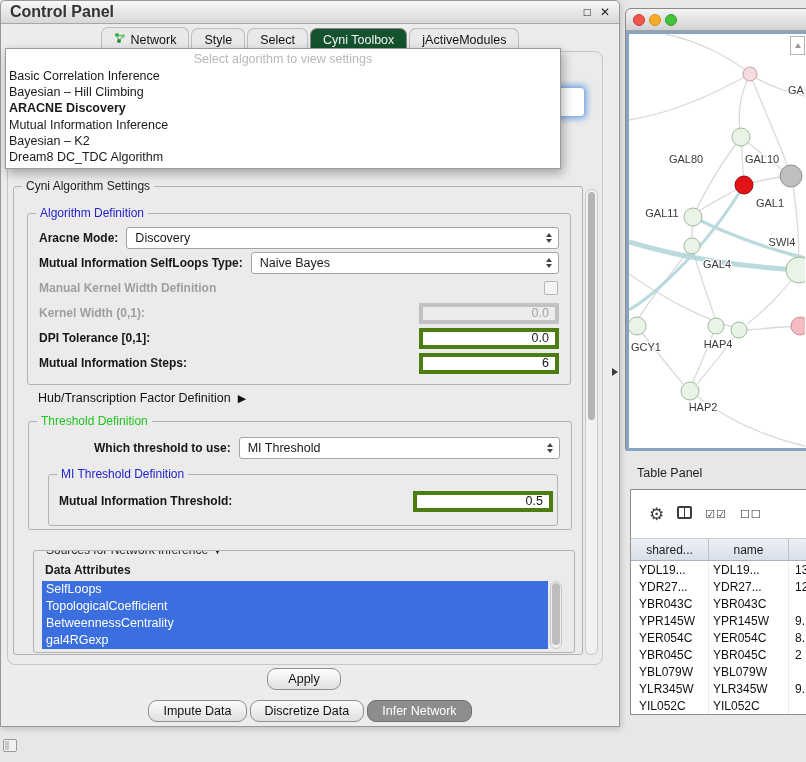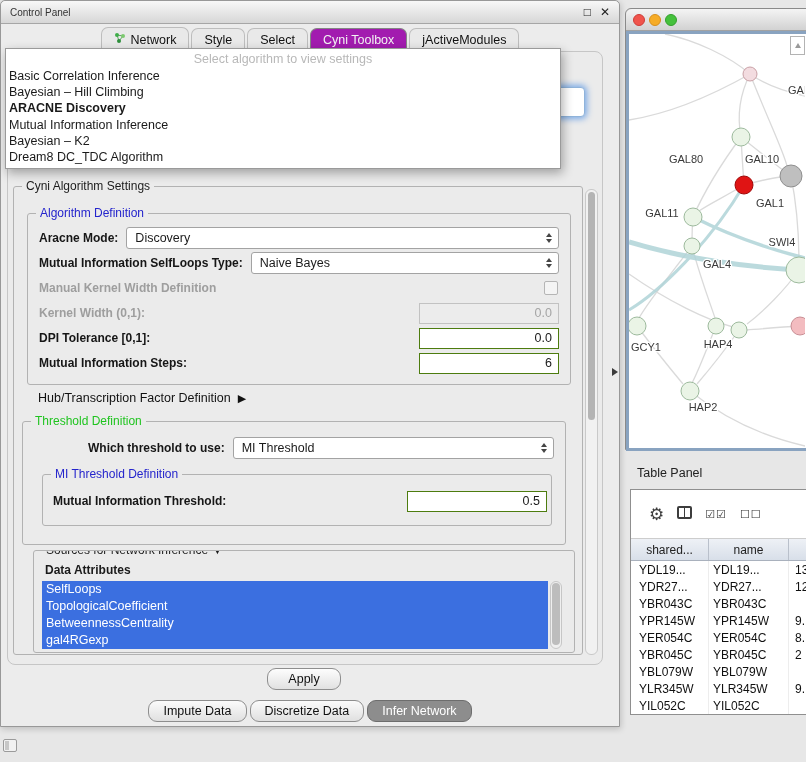--- a/index.html
+++ b/index.html
@@ -2,28 +2,28 @@
 <html style="--accent-blue: #3B6FE0; --legend-blue: #2424CC; --legend-green: #1FC41F; --focus-ring: #7AA9E6; --node-red: #E01414;"><head>
 <meta charset="utf-8">
 <style>
   *{box-sizing:border-box;margin:0;padding:0}
   html,body{width:806px;height:762px;overflow:hidden}
   body{position:relative;background:#e7e7e7;font-family:"Liberation Sans","DejaVu Sans",sans-serif;font-size:12px;color:#1a1a1a}
 
   
   .cp{position:absolute;left:0;top:8;width:620px;height:727px;background:#ececec;border:1px solid #989898;border-radius:5px 5px 0 0;box-shadow:1px 2px 6px rgba(0,0,0,.18)}
   .titlebar{height:23px;background:linear-gradient(#f8f8f8,#d7d7d7);border-bottom:1px solid #a6a6a6;display:flex;align-items:center;padding:0 9px;border-radius:5px 5px 0 0}
-  .title{font-size:10px;font-weight:normal;color:#333}
+  .title{font-size:16px;font-weight:bold;color:#333}
   .winctl{margin-left:auto;display:flex;gap:9px;align-items:center}
   .wbtn{font-size:12px;color:#222;cursor:default;line-height:1}
   .wbtn.close{font-weight:bold}
 
   .tabbar{position:absolute;left:0;top:27px;width:100%;display:flex;justify-content:center;align-items:flex-end;height:24px}
   .tab{display:flex;align-items:center;gap:5px;padding:4px 12px 5px;font-size:12.5px;background:#e9e9e9;border:1px solid #bdbdbd;border-bottom:none;border-radius:7px 7px 0 0;margin:0 1px;color:#111}
-  .tab.active{background:#a21caf;border-color:#858585;color:#f3f3f3}
+  .tab.active{background:#14532d;border-color:#858585;color:#f3f3f3}
 
   .panel-outer{position:absolute;left:6px;top:50px;width:596px;height:614px;background:#ebebeb;border:1px solid #c6c6c6;border-radius:8px}
 
   
   .hidden-combo{position:absolute;left:28px;top:86px;width:556px;height:30px;background:#fff;border:1px solid #8fb3da;border-radius:4px;box-shadow:0 0 6px 2px var(--focus-ring,#7aa9e6);z-index:4}
 
   
   .popup{position:absolute;left:4px;top:47px;width:556px;background:#fff;border:1px solid #9a9a9a;box-shadow:2px 4px 10px rgba(0,0,0,.32);z-index:10;padding:2px 0 3px}
   .popup-placeholder{text-align:center;color:#b8b8b8;font-size:12.5px;height:17px;line-height:17px}
   .popup-item{font-size:12.5px;height:16.2px;line-height:16.2px;padding-left:3px;white-space:nowrap}
@@ -31,33 +31,33 @@
 
   
   .group{position:absolute;border:1px solid #b2b2b2;border-radius:3px}
   .gtitle{position:absolute;top:-8px;left:8px;background:#ebebeb;padding:0 4px;font-size:12px;white-space:nowrap}
   .gtitle.dark{color:#1c1c1c}
   .gtitle.blue{color:var(--legend-blue,#2424cc)}
   .gtitle.green{color:var(--legend-green,#1fc41f)}
 
   .settings{left:12px;top:185px;width:570px;height:469px}
   .algo{left:13px;top:26px;width:544px;height:172px;padding:13px 11px 0}
-  .thresh{left:8px;top:234px;width:544px;height:124px;padding:15px 11px 0}
+  .thresh{left:14px;top:234px;width:544px;height:109px;padding:15px 11px 0}
   .mi{position:relative;margin:15px 2px 0 8px;height:52px;border:1px solid #b2b2b2;border-radius:3px;padding:15px 4px 0 10px}
   .sources{left:19px;top:363px;width:542px;height:103px;overflow:hidden}
 
   .row{display:flex;align-items:center;height:22px;margin-bottom:3px}
   .lbl{font-weight:bold;font-size:12px;color:#161616;white-space:nowrap}
   .lbl.disabled{color:#9e9e9e}
   .combo{flex:1;margin-left:8px;height:22px;display:flex;align-items:center;background:#fff;border:1px solid #a3a3a3;border-radius:3px;padding:0 6px 0 8px;font-size:12.5px}
   .combo-text{white-space:nowrap}
   .arrows{margin-left:auto;display:flex;flex-direction:column;align-items:center;padding-left:6px}
   .au{width:0;height:0;border-left:3.5px solid transparent;border-right:3.5px solid transparent;border-bottom:4.5px solid #454545;margin-bottom:2px}
   .ad{width:0;height:0;border-left:3.5px solid transparent;border-right:3.5px solid transparent;border-top:4.5px solid #454545}
-  .field{width:140px;margin-left:auto;height:21px;border:1px solid #4d7c0f;background:#fff;font-size:12.5px;display:flex;align-items:center;justify-content:flex-end;padding:0 6px}
+  .field{width:140px;margin-left:auto;height:21px;border:4px solid #4d7c0f;background:#fff;font-size:12.5px;display:flex;align-items:center;justify-content:flex-end;padding:0 6px}
   .field.disabled{background:#ececec;color:#a5a5a5;border-color:#c2c2c2}
   .checkbox{width:14px;height:14px;margin-left:auto;margin-right:1px;border:1px solid #b5b5b5;background:#f4f4f4;border-radius:2px}
 
   .hub-row{position:absolute;left:24px;top:204px;display:flex;align-items:center;gap:7px;font-size:12.5px;color:#111}
   .hub-arrow{font-size:11px;color:#111}
 
   .which-row{margin-left:54px}
 
   .da-label{font-weight:bold;font-size:12px;margin:12px 0 4px 11px}
   .listwrap{position:relative;margin:0 12px 0 8px;height:68px}

